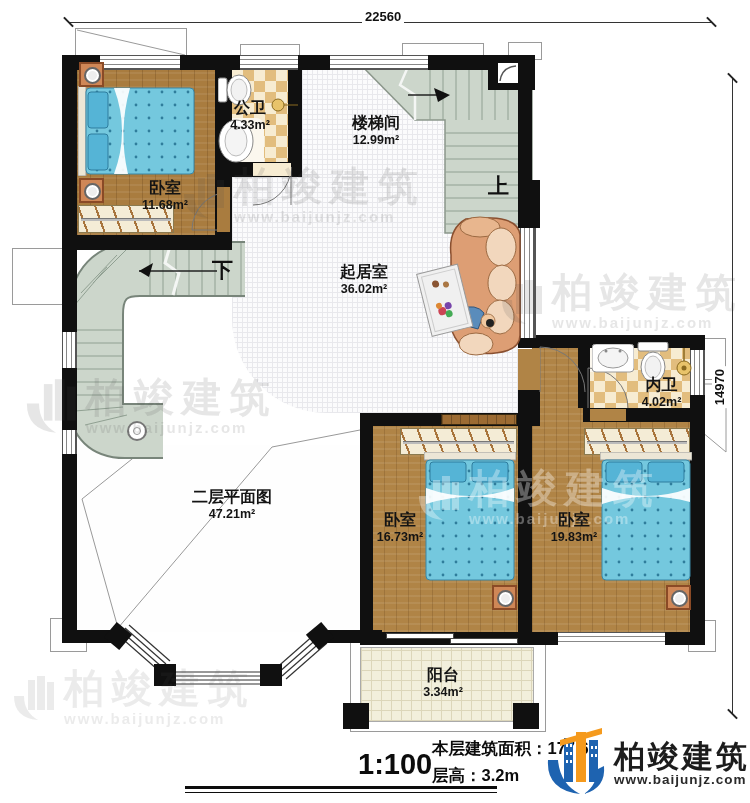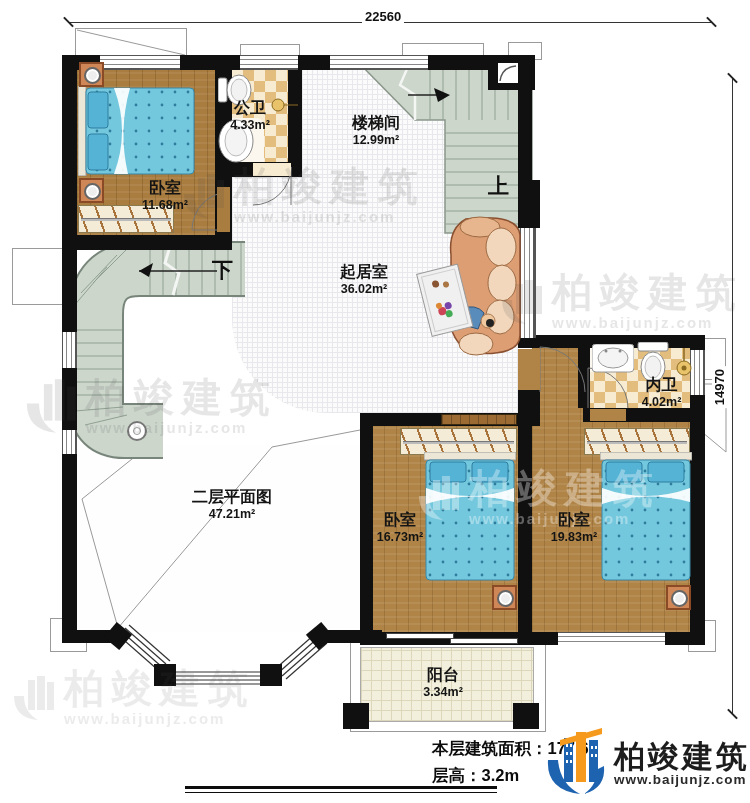--- a/index.html
+++ b/index.html
@@ -439,20 +439,21 @@
   <div class="tick" style="left:705px;top:21px;transform:rotate(45deg);"></div>
   <div class="dimtext" style="left:362px;top:9px;">22560</div>
 
   <div class="dimline" style="left:732px;top:78px;width:1px;height:637px;"></div>
   <div class="tick" style="left:726px;top:77px;transform:rotate(45deg);"></div>
   <div class="tick" style="left:726px;top:713px;transform:rotate(45deg);"></div>
   <div class="dimtext" style="left:712px;top:366px;writing-mode:vertical-rl;transform:rotate(180deg);padding:3px 0;">14970</div>
 
   <div class="abs" style="left:185px;top:786px;width:312px;height:3px;background:#0c0c0c;"></div>
   <div class="abs" style="left:185px;top:792px;width:312px;height:1px;background:#0c0c0c;"></div>
+  <div class="title-scale" style="left:358px;top:748px;">1:100</div>
   <div class="tb-small" style="left:432px;top:738px;">
     <span>本层建筑面积：</span><span>177.6</span><sup style="font-size:10px;">2</sup>
   </div>
   <div class="tb-small" style="left:432px;top:765px;">
     <span>层高：</span><span>3.2m</span>
   </div>
 
   <svg class="abs" style="left:540px;top:726px;" width="70" height="72" viewBox="0 0 70 72">
     <path d="M8,34 Q6,64 40,68 Q20,58 18,34 Z" fill="#1e63b0"></path>
     <path d="M44,68 Q66,62 64,40 L56,44 Q58,58 44,68 Z" fill="#1e63b0"></path>

